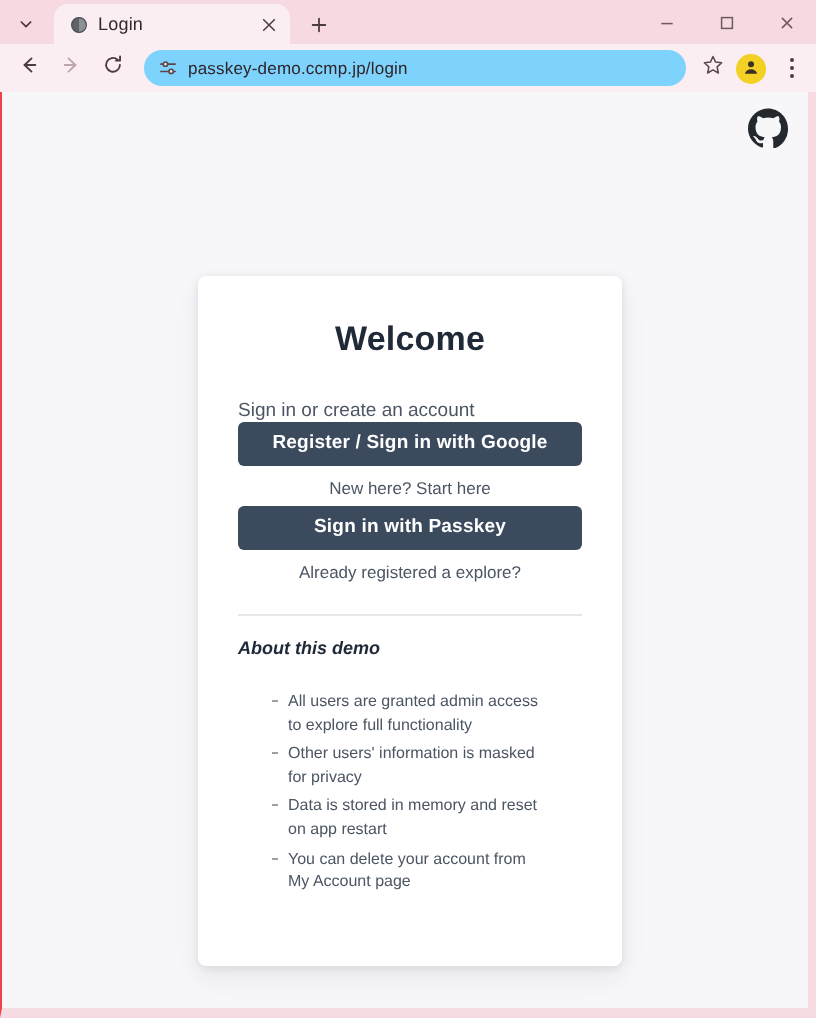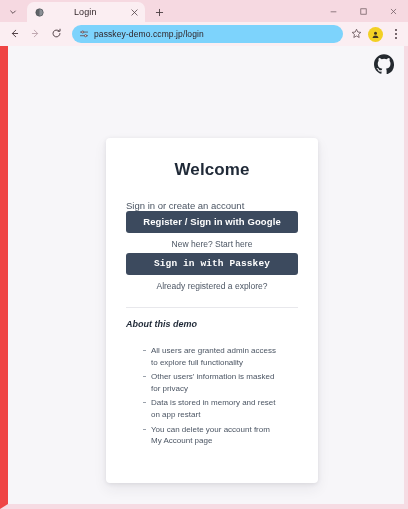--- a/index.html
+++ b/index.html
@@ -65,21 +65,20 @@
     display: flex; align-items: center; justify-content: center;
   }
   .tab-title {
     font-size: 9px;
     color: #34282c;
     white-space: nowrap;
     overflow: hidden;
     text-overflow: ellipsis;
     flex: 1 1 auto;
     letter-spacing: .1px;
-    margin-left: 25px;
   }
   .tab-close {
     width: 11px; height: 11px;
     display: flex; align-items: center; justify-content: center;
     color: #4b3d42;
     flex: 0 0 auto;
     border-radius: 50%;
     cursor: pointer;
   }
   .new-tab {
@@ -176,21 +175,21 @@
   }
   .menu-dots i {
     width: 2px; height: 2px; border-radius: 50%;
     background: #4b3a40; display: block;
   }
 
   
   .viewport {
     flex: 1 1 auto;
     background: #f8f7fa;
-    border-left: 8px solid #ef4444;
+    border-left: 1px solid #ef4444;
     border-right: 4px solid #f6dbe3;
     border-bottom: 5px solid #f6dbe3;
     position: relative;
     overflow: hidden;
   }
 
   .page {
     position: absolute;
     inset: 0;
     background: #f7f6f9;
@@ -243,21 +242,21 @@
     font-family: "Liberation Sans", sans-serif;
     font-size: 9.5px;
     font-weight: bold;
     letter-spacing: .1px;
     cursor: pointer;
     text-align: center;
     line-height: 22px;
     padding: 0;
   }
   .btn-primary { }
-  .btn-secondary { margin-top: 4px; font-family: Liberation Mono, monospace; }
+  .btn-secondary { margin-top: 4px; }
 
   .hint {
     margin-top: 6px;
     font-size: 8.5px;
     color: #4b5563;
     text-align: center;
   }
   .hint.second { margin-bottom: 0; }
 
   .divider {

